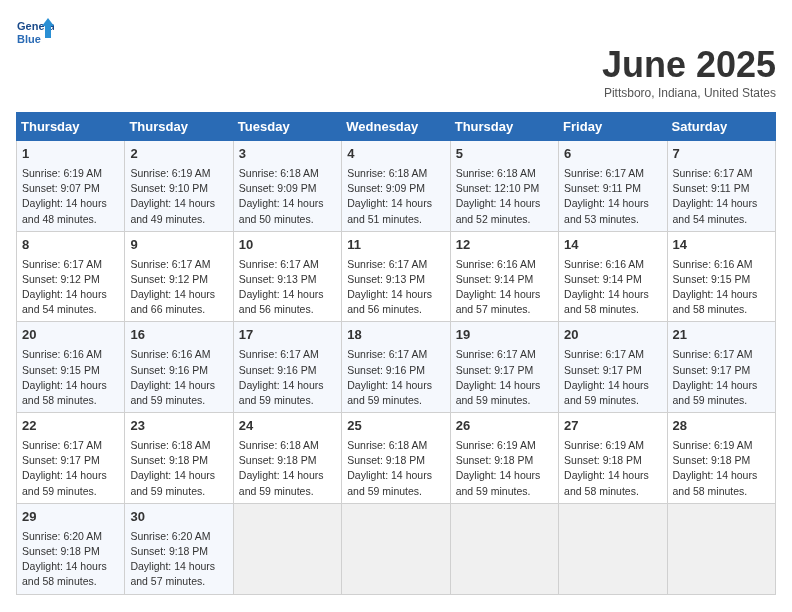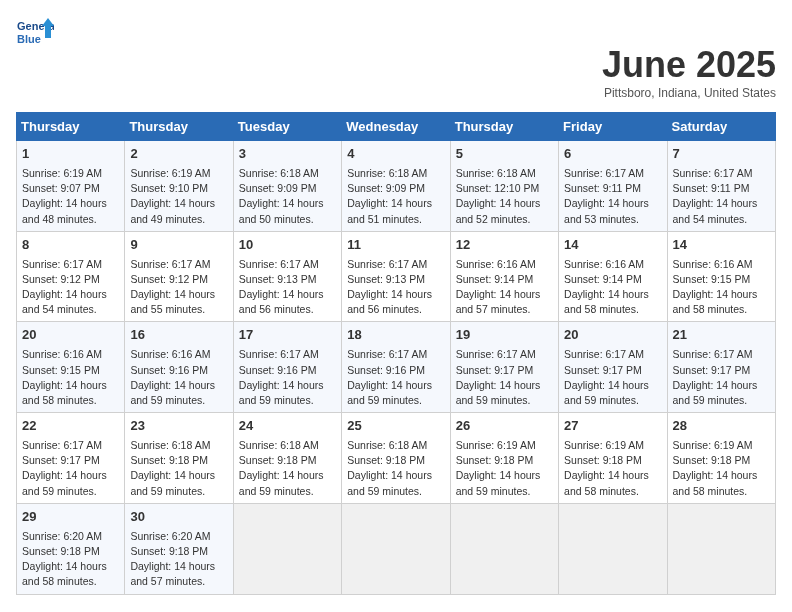--- a/index.html
+++ b/index.html
@@ -142,21 +142,21 @@
 <span>Daylight: 14 hours and 54 minutes.</span></td>
       </tr>
       <tr>
         <td><span class="day-num">8</span>
 <span>Sunrise: 6:17 AM</span><br>
 <span>Sunset: 9:12 PM</span><br>
 <span>Daylight: 14 hours and 54 minutes.</span></td>
         <td><span class="day-num">9</span>
 <span>Sunrise: 6:17 AM</span><br>
 <span>Sunset: 9:12 PM</span><br>
-<span>Daylight: 14 hours and 55 minutes.</span></td>
+<span>Daylight: 14 hours and 66 minutes.</span></td>
         <td><span class="day-num">10</span>
 <span>Sunrise: 6:17 AM</span><br>
 <span>Sunset: 9:13 PM</span><br>
 <span>Daylight: 14 hours and 56 minutes.</span></td>
         <td><span class="day-num">11</span>
 <span>Sunrise: 6:17 AM</span><br>
 <span>Sunset: 9:13 PM</span><br>
 <span>Daylight: 14 hours and 56 minutes.</span></td>
         <td><span class="day-num">12</span>
 <span>Sunrise: 6:16 AM</span><br>

